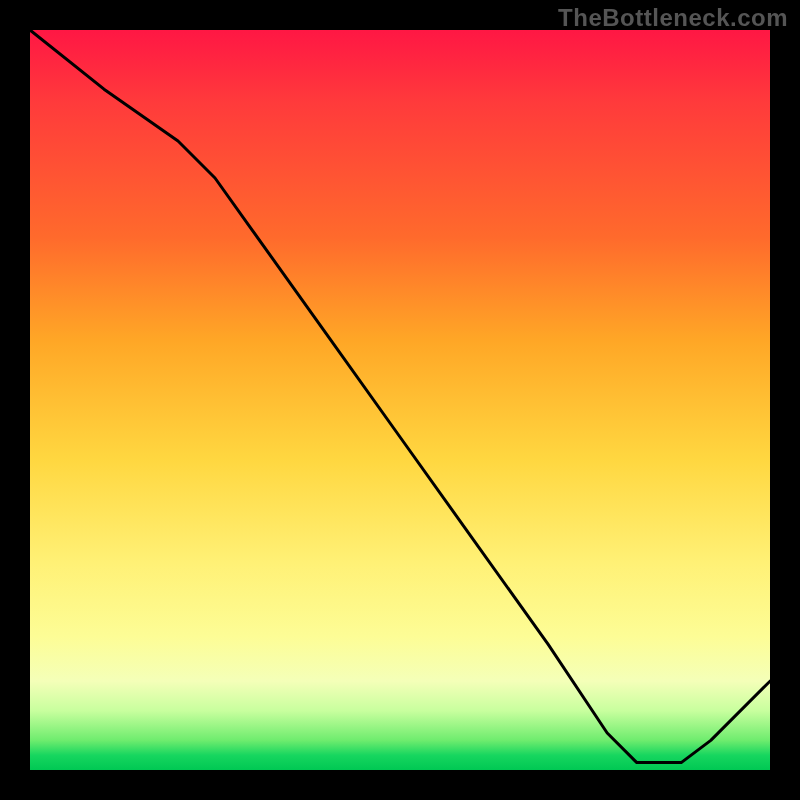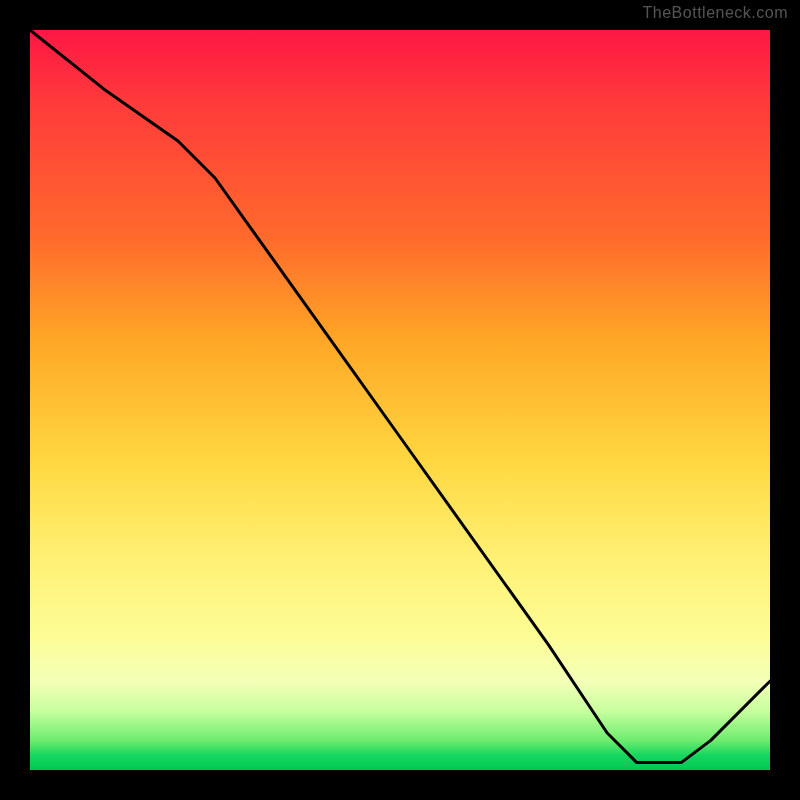--- a/index.html
+++ b/index.html
@@ -15,22 +15,22 @@
     position: relative;
     width: 800px;
     height: 800px;
     background: #000;
   }
   .watermark {
     position: absolute;
     top: 4px;
     right: 12px;
     color: #555;
-    font-size: 16px;
-    font-weight: normal;
+    font-size: 24px;
+    font-weight: bold;
     letter-spacing: 0.5px;
     z-index: 20;
   }
   .plot-area {
     position: absolute;
     left: 30px;
     top: 30px;
     width: 740px;
     height: 740px;
     

